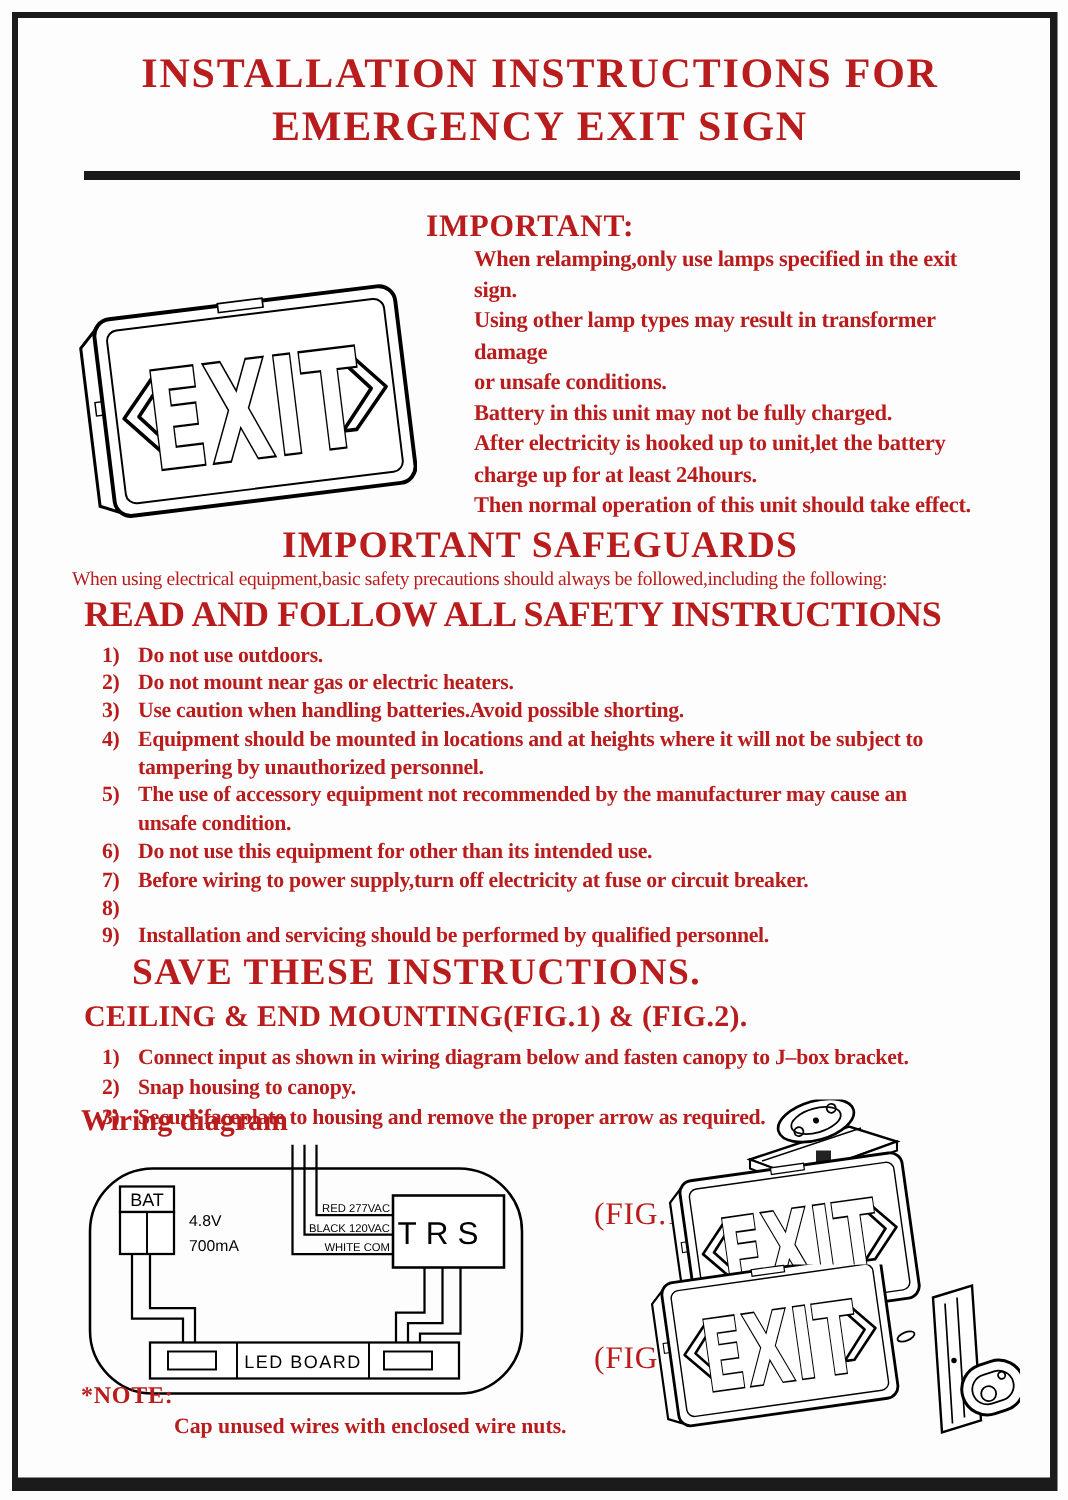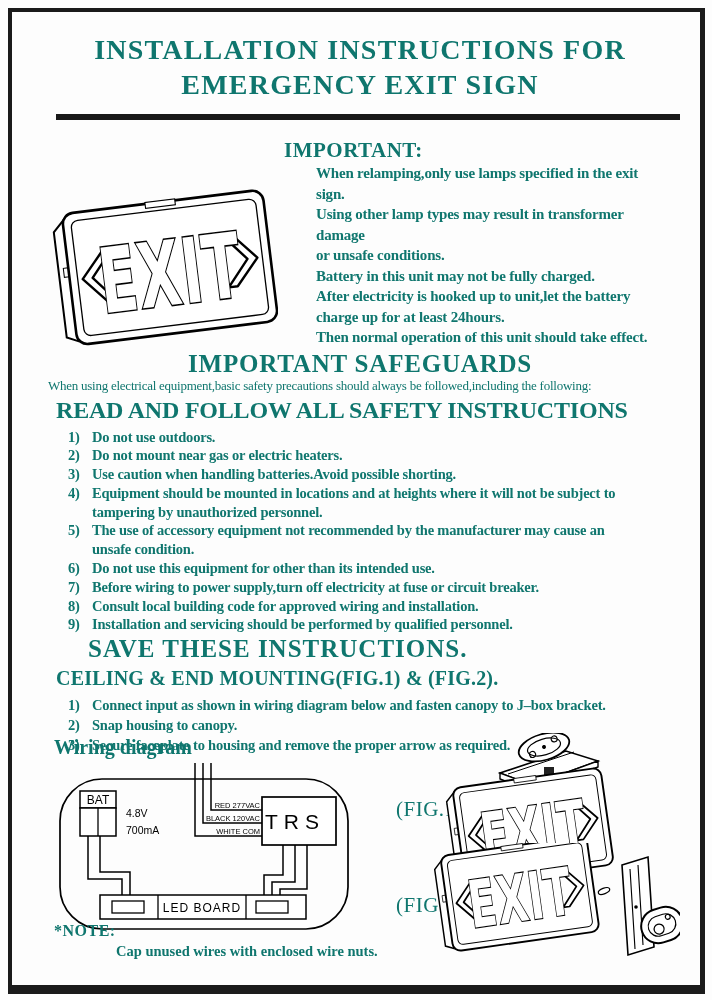--- a/index.html
+++ b/index.html
@@ -1,17 +1,17 @@
 <!DOCTYPE html>
 <html><head>
 <meta charset="utf-8">
 <style>
   html,body{margin:0;padding:0;background:#e8e8e8;}
   .page{position:relative;width:712px;height:1000px;background:#fdfdfd;margin:0 auto;
-        font-family:"Liberation Serif","DejaVu Serif",serif;color:#0f766e;overflow:hidden;}
+        font-family:"Liberation Serif","DejaVu Serif",serif;color:#b91c1c;overflow:hidden;}
   .frame{position:absolute;left:8px;top:8px;right:7px;bottom:6px;
          border:4px solid #1b1b1b;border-bottom-width:9px;border-right-width:5px;}
   .main{position:absolute;left:12px;top:12px;width:676px;height:976px;
         padding:0 24px 0 44px;box-sizing:border-box;}
   .doc-title{padding-top:20px;text-align:center;font-weight:bold;
              font-size:28px;line-height:35px;letter-spacing:1.2px;}
   .rule{height:6px;background:#191919;margin:12px -16px 0 0;}
   .top-section{display:flex;margin-top:17px;align-items:flex-end;}
   .sign-art-box{width:230px;margin-left:-8px;flex:0 0 auto;}
   .important-block{margin-left:6px;flex:1;}
@@ -127,21 +127,20 @@
       <div class="li">
           <span class="num">6)</span>
           <span class="li-text">Do not use this equipment for other than its intended use.</span>
         </div>
       <div class="li">
           <span class="num">7)</span>
           <span class="li-text">Before wiring to power supply,turn off electricity at fuse or circuit breaker.</span>
         </div>
       <div class="li">
           <span class="num">8)</span>
-          <span class="li-text">Consult local building code for approved wiring and installation.</span>
         </div>
       <div class="li">
           <span class="num">9)</span>
           <span class="li-text">Installation and servicing should be performed by qualified personnel.</span>
         </div>
     </div>
 
     <div class="h-save">SAVE THESE INSTRUCTIONS.</div>
     <div class="h-ceiling">CEILING &amp; END MOUNTING(FIG.1) &amp; (FIG.2).</div>
 

